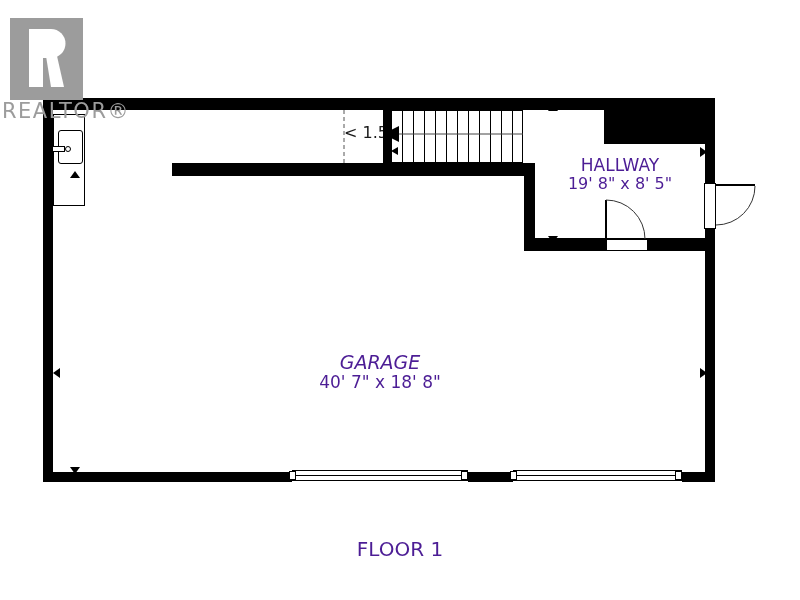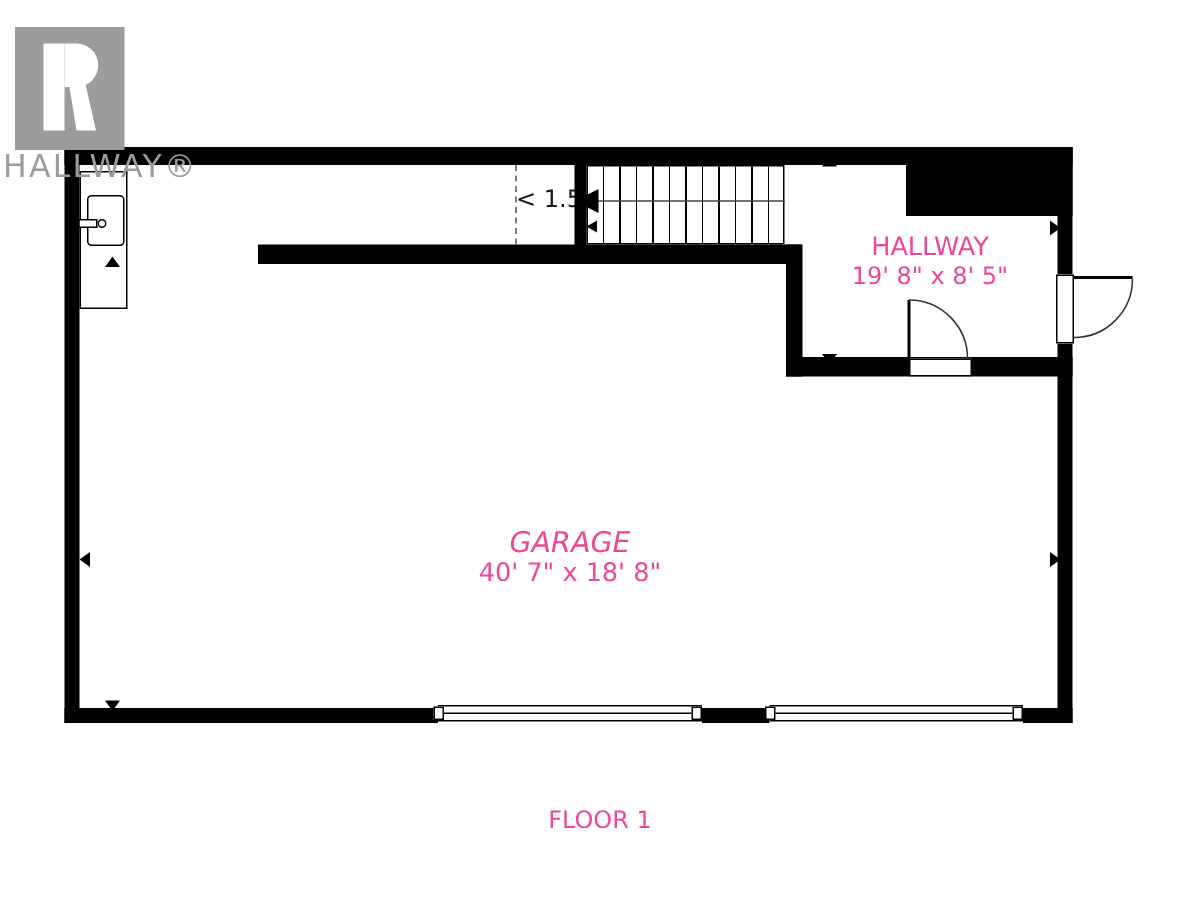--- a/index.html
+++ b/index.html
@@ -45,26 +45,26 @@
   
   .closet{position:absolute;left:53px;top:114px;width:32px;height:92px;border:1px solid var(--wall);z-index:2;}
   .appliance{position:absolute;left:58px;top:130px;width:25px;height:34px;border:1.5px solid var(--wall);border-radius:3px;z-index:3;background:#fff;}
   .knob{position:absolute;left:65px;top:146px;width:6px;height:6px;border:1.5px solid var(--wall);border-radius:50%;z-index:3;}
   .handle{position:absolute;left:52px;top:146px;width:13px;height:6px;border:1px solid var(--wall);background:#fff;z-index:3;}
 
   
   .overlay{position:absolute;left:0;top:0;z-index:6;pointer-events:none;}
 
   
-  .label{position:absolute;color:#ec4899;text-align:center;z-index:6;}
+  .label{position:absolute;color:#4c1d95;text-align:center;z-index:6;}
   .t-garage-name{left:260px;top:351px;width:240px;font-size:19px;font-style:italic;}
   .t-garage-dims{left:260px;top:372px;width:240px;font-size:17px;}
   .t-hall-name{left:540px;top:155px;width:160px;font-size:17px;}
   .t-hall-dims{left:540px;top:174px;width:160px;font-size:16px;}
-  .t-floor{left:300px;top:537px;width:200px;font-size:16px;}
+  .t-floor{left:300px;top:537px;width:200px;font-size:20px;}
   .t-clearance{position:absolute;left:344px;top:123px;width:40px;font-size:16px;
     white-space:nowrap;overflow:hidden;color:#1a1a1a;z-index:3;}
 
   
   .logo{position:absolute;left:0;top:0;z-index:7;}
   .logo-text{position:absolute;left:2px;top:99px;font-size:21px;letter-spacing:1.5px;
     color:var(--logo-gray);white-space:nowrap;z-index:7;}
 </style>
 </head>
 <body>
@@ -135,18 +135,18 @@
   <div class="label t-hall-name">HALLWAY</div>
   <div class="label t-hall-dims">19' 8" x 8' 5"</div>
 
   <div class="logo">
     <svg width="100" height="102" viewBox="0 0 100 102">
       <rect x="10" y="18" width="73" height="82" fill="var(--logo-gray)"></rect>
       <rect x="29" y="29" width="14" height="58" fill="#fff"></rect>
       <path d="M43,29 h8 a14.5,14.5 0 0 1 0,29 h-8 z" fill="#fff"></path>
       <polygon points="46,56 57,56 64,87 51,87" fill="#fff"></polygon>
     </svg>
-    <div class="logo-text">HALLWAY®</div>
+    <div class="logo-text">REALTOR®</div>
   </div>
 
   <div class="label t-floor">FLOOR 1</div>
 
 </div>
 
 </body></html>

